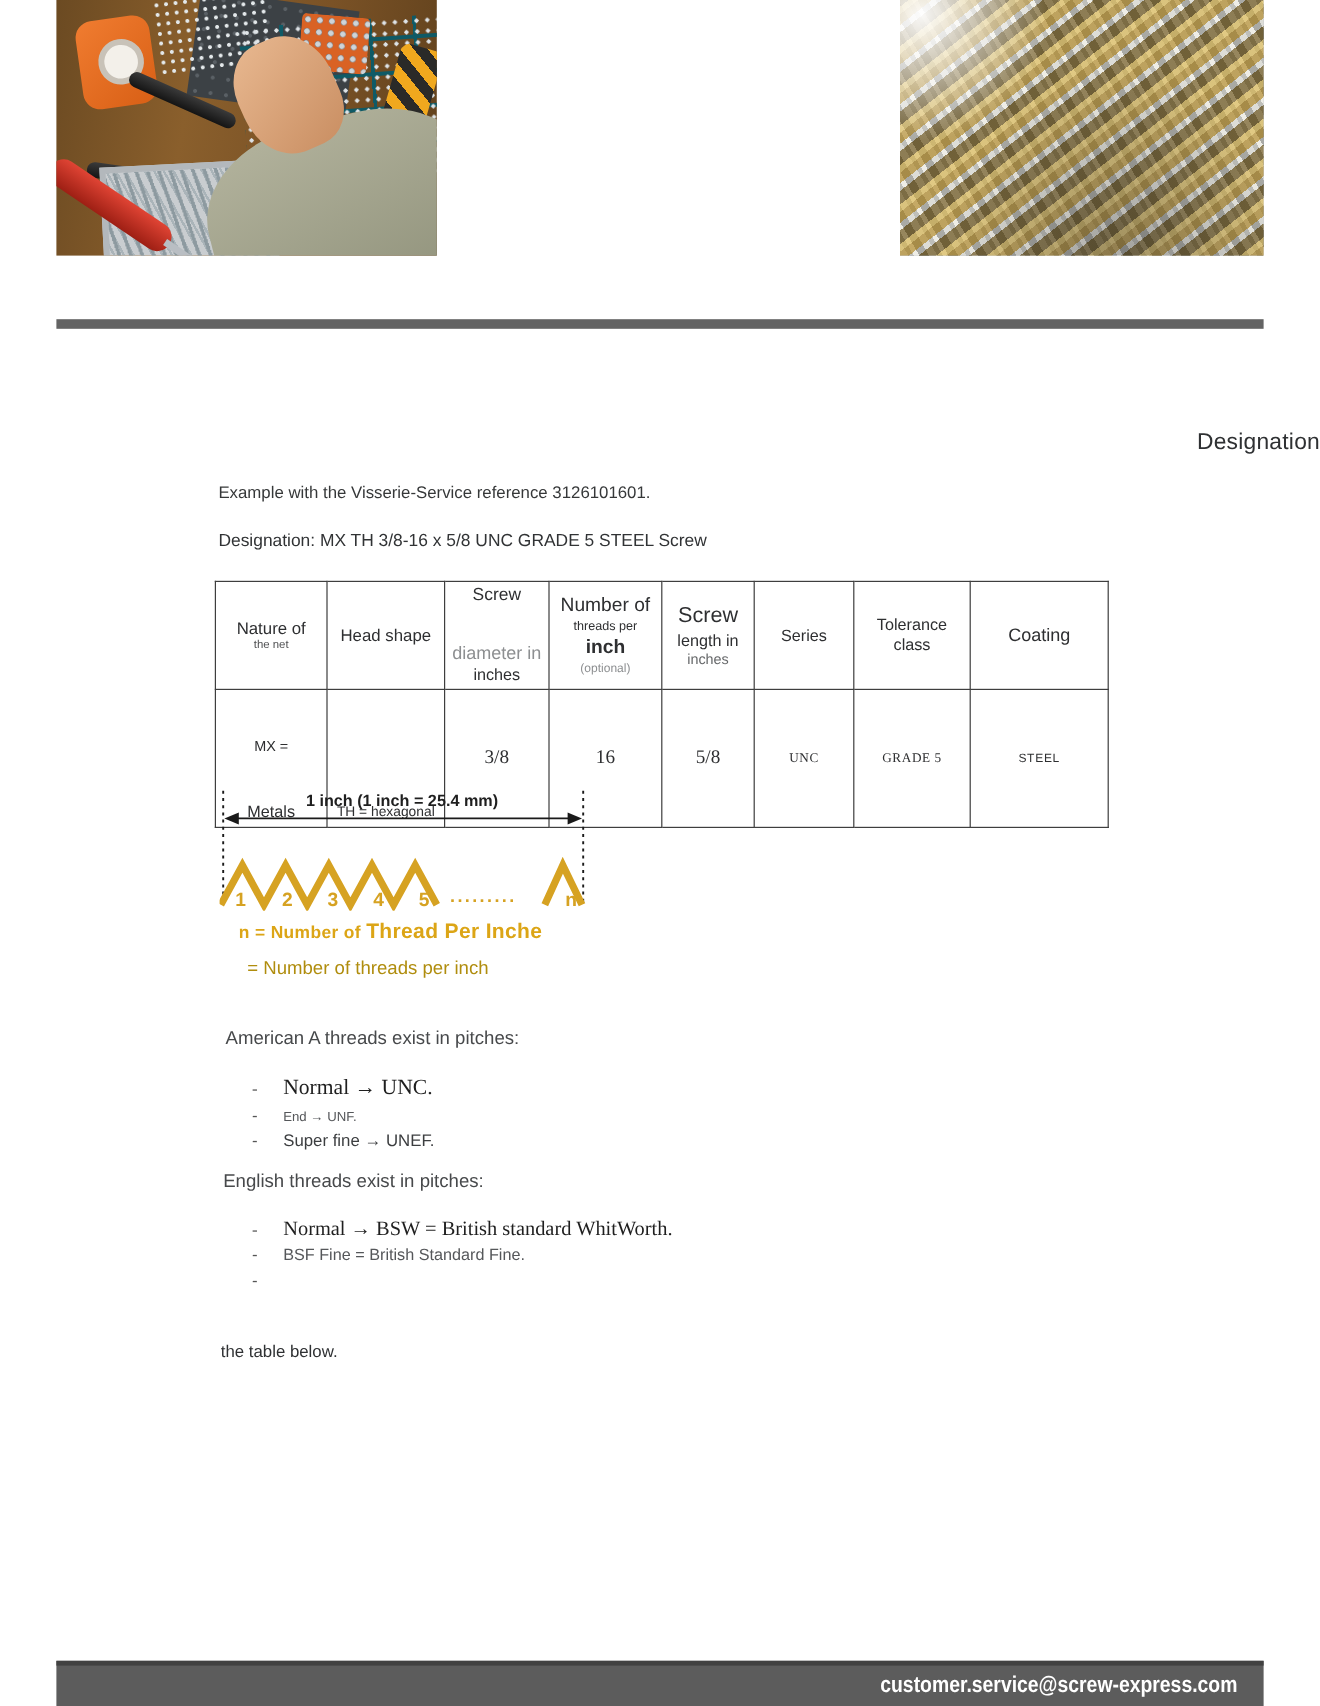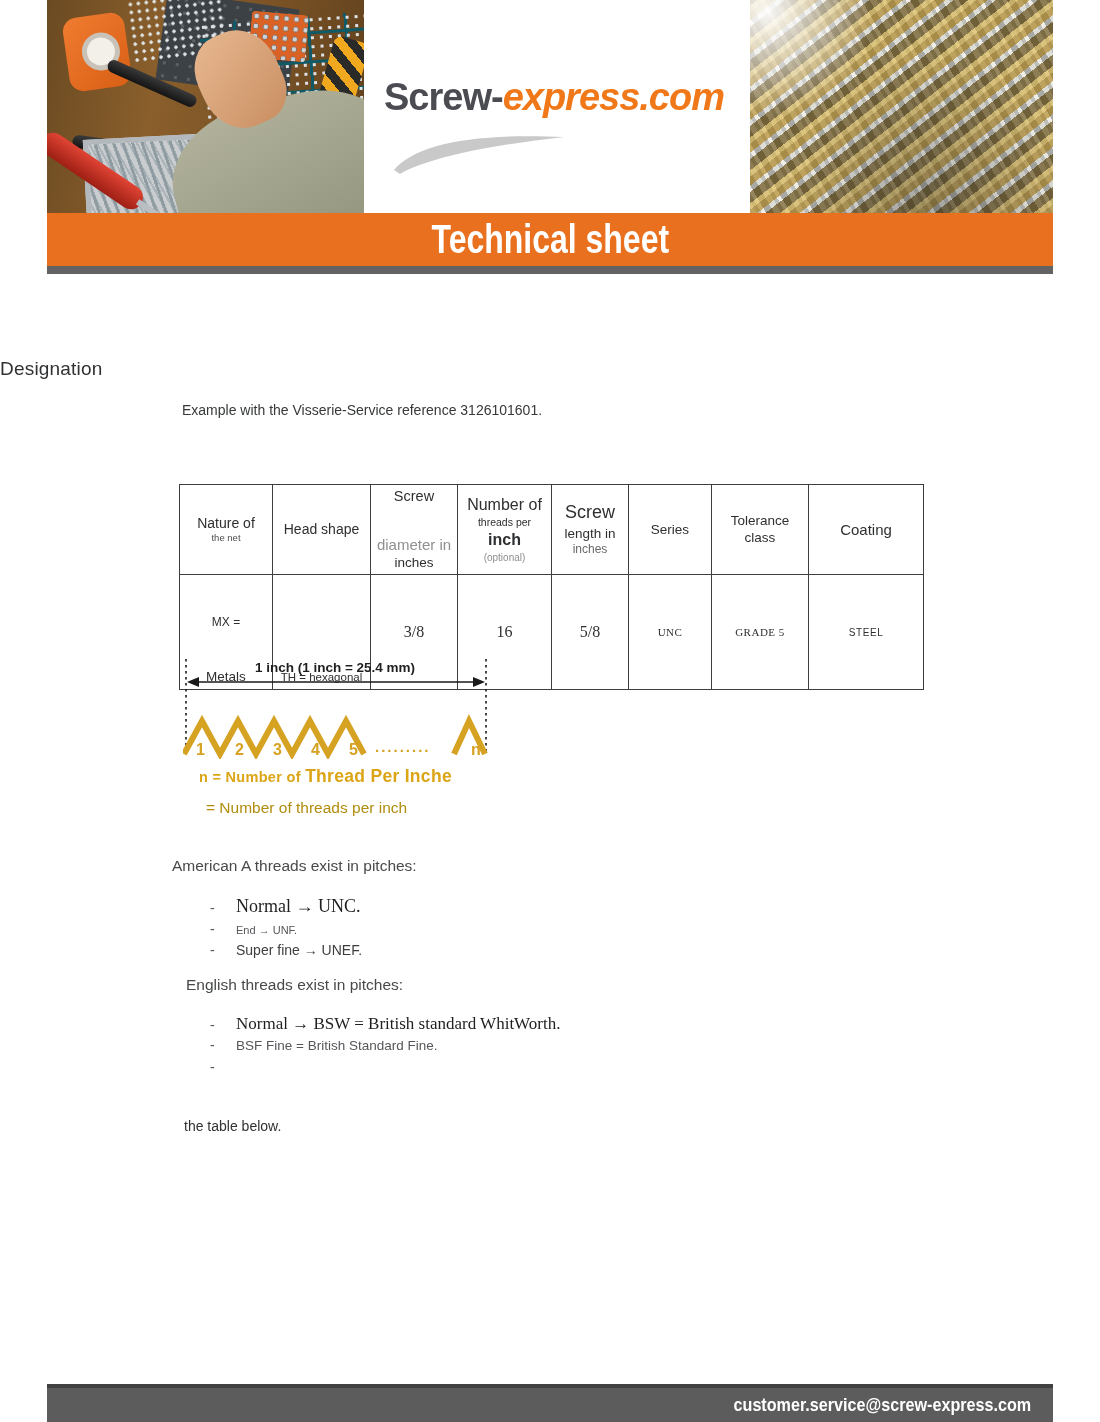--- a/index.html
+++ b/index.html
@@ -66,21 +66,21 @@
   .logo-orange { color:#f07818; font-style:italic; }
   .swoosh { position:absolute; left:4px; top:54px; }
 
   .orange-band { position:absolute; left:47px; top:213px; width:1006px; height:53px;
       background:#e8701f; display:flex; align-items:center; justify-content:center; }
   .band-title { color:#ffffff; font-size:41px; font-weight:800; letter-spacing:0;
       display:inline-block; transform:scaleX(.78); white-space:nowrap; }
   .gray-strip { position:absolute; left:47px; top:266px; width:1006px; height:8px; background:#636363; }
 
   
-  .doc-title { position:absolute; left:0; top:358px; width:1100px; text-align:left;
+  .doc-title { position:absolute; left:0; top:358px; width:1100px; text-align:right;
       font-size:19px; color:#2f3133; font-weight:500; letter-spacing:.2px; }
   .example-line { position:absolute; left:182px; top:402px; font-size:14px; color:#363839; }
   .designation-line { position:absolute; left:182px; top:443px; font-size:14.5px; color:#313335; }
 
   
   .spec-table { position:absolute; left:179px; top:484px; border-collapse:collapse; table-layout:fixed; }
   .spec-table td { border:1.6px solid #3e3e3e; text-align:center; vertical-align:middle; padding:2px 3px; color:#2e2f31; }
   .spec-table tr.hdr td { height:80px; }
   .spec-table tr.val td { height:35px; }
   .hcell span { display:block; line-height:1.3; }
@@ -99,21 +99,21 @@
   .v7 { font-size:10px; letter-spacing:.6px; }
 
   
   .thread-diagram { position:absolute; left:183px; top:655px; }
   .caption1 { position:absolute; left:199px; top:766px; font-size:14.5px; font-weight:bold; color:#dCA516; letter-spacing:.3px; }
   .caption1 .big { font-size:17.5px;text-align:right; }
   .caption2 { position:absolute; left:206px; top:799px; font-size:15.5px; font-weight:500; color:#b08d0e; }
 
   
   .sec-heading { position:absolute; font-size:15.5px; color:#47494b; }
-  .sh-american { left:172px; top:857px; }
+  .sh-american { left:188px; top:857px; }
   .sh-english  { left:186px; top:976px; }
   .pitch-list { position:absolute; list-style:none; }
   .pl-american { left:210px; top:896px; }
   .pl-english  { left:210px; top:1014px; }
   .pitch-list li { display:flex; align-items:baseline; }
   .pitch-list .dash { width:26px; font-size:14px; color:#555; }
   .li-serif-lg { font-family:"Liberation Serif", serif; font-size:18px; color:#1f1f1f; margin-bottom:4px; }
   .li-sans-sm  { font-size:11px; color:#55575a; margin-bottom:5px; }
   .li-sans-md  { font-size:14px; color:#3c3e40; }
   .pl-english .li-serif-lg { font-size:17px; margin-bottom:3px; }
@@ -144,36 +144,26 @@
     <div class="dark-screw ds1"></div>
     <div class="dark-screw ds2"></div>
     <div class="dark-screw ds3"></div>
     <div class="screw-tray"></div>
     <div class="screwdriver"></div>
     <div class="arm"></div>
     <div class="hand"></div>
   </div>
   <div class="hdr-photo photo-right"></div>
 
-  <div class="logo">
-    <div class="logo-line">
-      <span class="logo-gray">Screw-</span><span class="logo-orange">express.com</span>
-    </div>
-    <svg class="swoosh" width="190" height="48" viewBox="0 0 190 48">
-      <path d="M6,40 C28,14 86,3 176,7 C104,15 42,27 12,44 Z" fill="#c9c9c9"></path>
-    </svg>
-  </div>
-
-  <div class="orange-band">
-    <span class="band-title">Technical sheet</span>
-  </div>
+
   <div class="gray-strip"></div>
 
   <div class="doc-title">Designation</div>
   <div class="example-line">Example with the Visserie-Service reference 3126101601.</div>
+  <div class="designation-line">Designation: MX TH 3/8-16 x 5/8 UNC GRADE 5 STEEL Screw</div>
 
   <table class="spec-table">
     <colgroup>
       <col style="width:93px">
         <col style="width:98px">
         <col style="width:87px">
         <col style="width:94px">
       <col style="width:77px">
         <col style="width:83px">
         <col style="width:97px">

